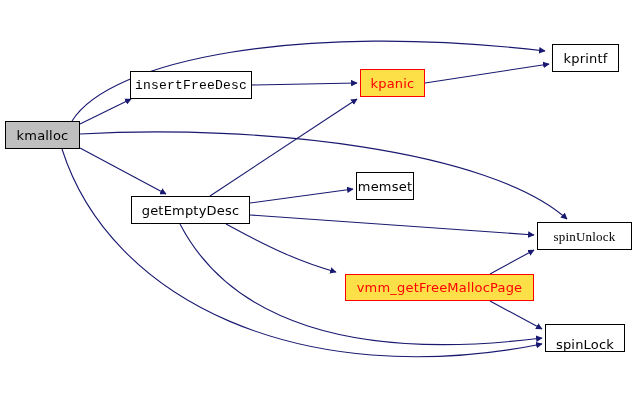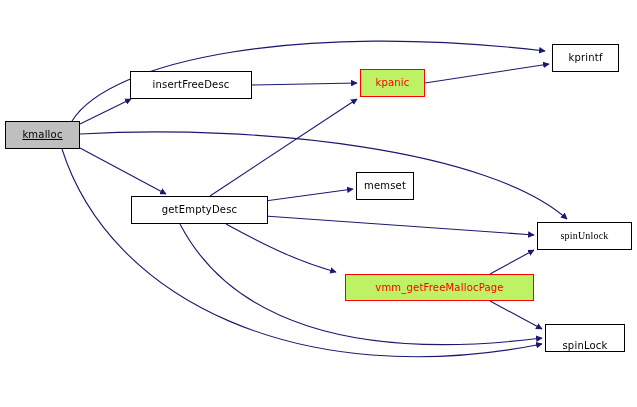--- a/index.html
+++ b/index.html
@@ -28,35 +28,34 @@
   }
   .node {
     position: absolute;
     box-sizing: border-box;
     display: flex;
     align-items: center;
     justify-content: center;
     border: 1px solid #000000;
     background: #ffffff;
     color: #000000;
-    font-size: 10px;
+    font-size: 13px;
     line-height: 1;
     white-space: nowrap;
     letter-spacing: 0.2px;
   }
   .node.current {
     background: #bfbfbf;
     border-color: #000000;
     color: #000000;
-    text-decoration: underline;
   }
   .node.highlight {
     border-color: #ff0000;
     color: #ff0000;
-    background: #bef264;
+    background: #fde047;
   }
   .node-label {
     pointer-events: none;
   }
 </style>
 </head>
 <body>
 
 <div id="graph">
 
@@ -93,33 +92,33 @@
 
     <path d="M 490,274 L 534,250" fill="none" stroke="#191970" stroke-width="1.1" marker-end="url(#arrow)"></path>
 
     <path d="M 490,301 L 542,329" fill="none" stroke="#191970" stroke-width="1.1" marker-end="url(#arrow)"></path>
   </svg>
 
   <div class="node current" style="left:5px; top:121px; width:75px; height:28px;">
     <span class="node-label">kmalloc</span>
   </div>
 
-  <div class="node" style="left:130px; top:71px; width:122px; height:28px;">
+  <div class="node" style="left:130px; top:71px; width:122px; height:28px;font-family:Liberation Mono, monospace;">
     <span class="node-label">insertFreeDesc</span>
   </div>
 
   <div class="node highlight" style="left:360px; top:69px; width:65px; height:28px;">
     <span class="node-label">kpanic</span>
   </div>
 
   <div class="node" style="left:552px; top:44px; width:67px; height:28px;">
     <span class="node-label">kprintf</span>
   </div>
 
-  <div class="node" style="left:131px; top:196px; width:137px; height:28px;">
+  <div class="node" style="left:131px; top:196px; width:119px; height:28px;">
     <span class="node-label">getEmptyDesc</span>
   </div>
 
   <div class="node" style="left:356px; top:172px; width:58px; height:28px;">
     <span class="node-label">memset</span>
   </div>
 
   <div class="node" style="left:537px; top:222px; width:95px; height:28px;font-family:Liberation Serif, serif;">
     <span class="node-label">spinUnlock</span>
   </div>

